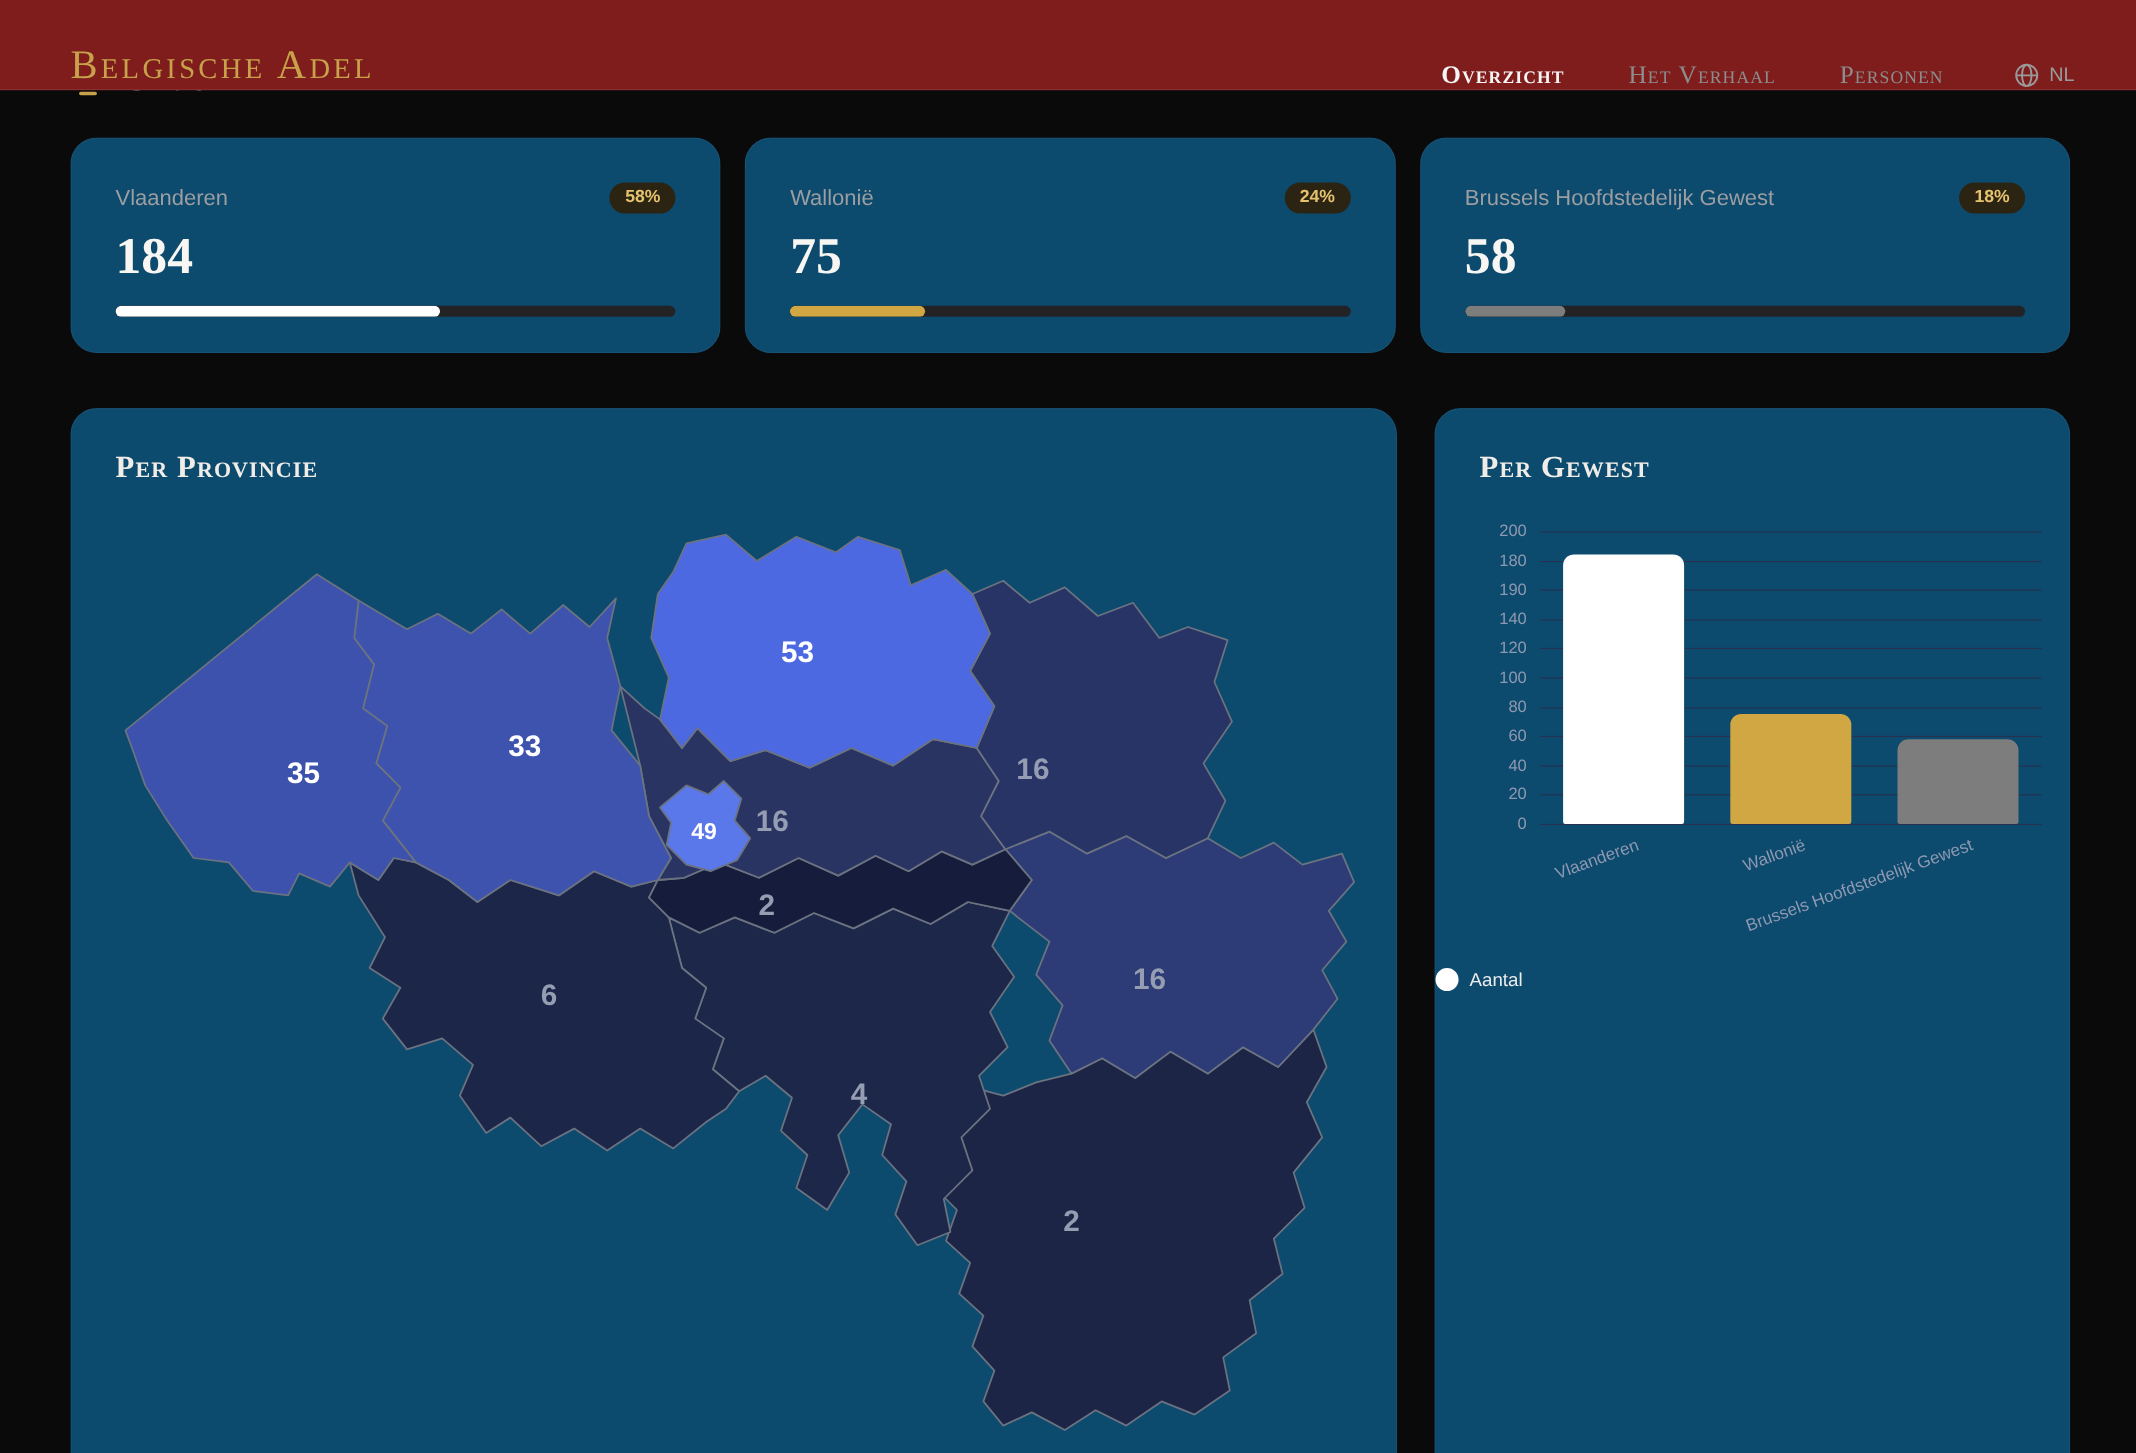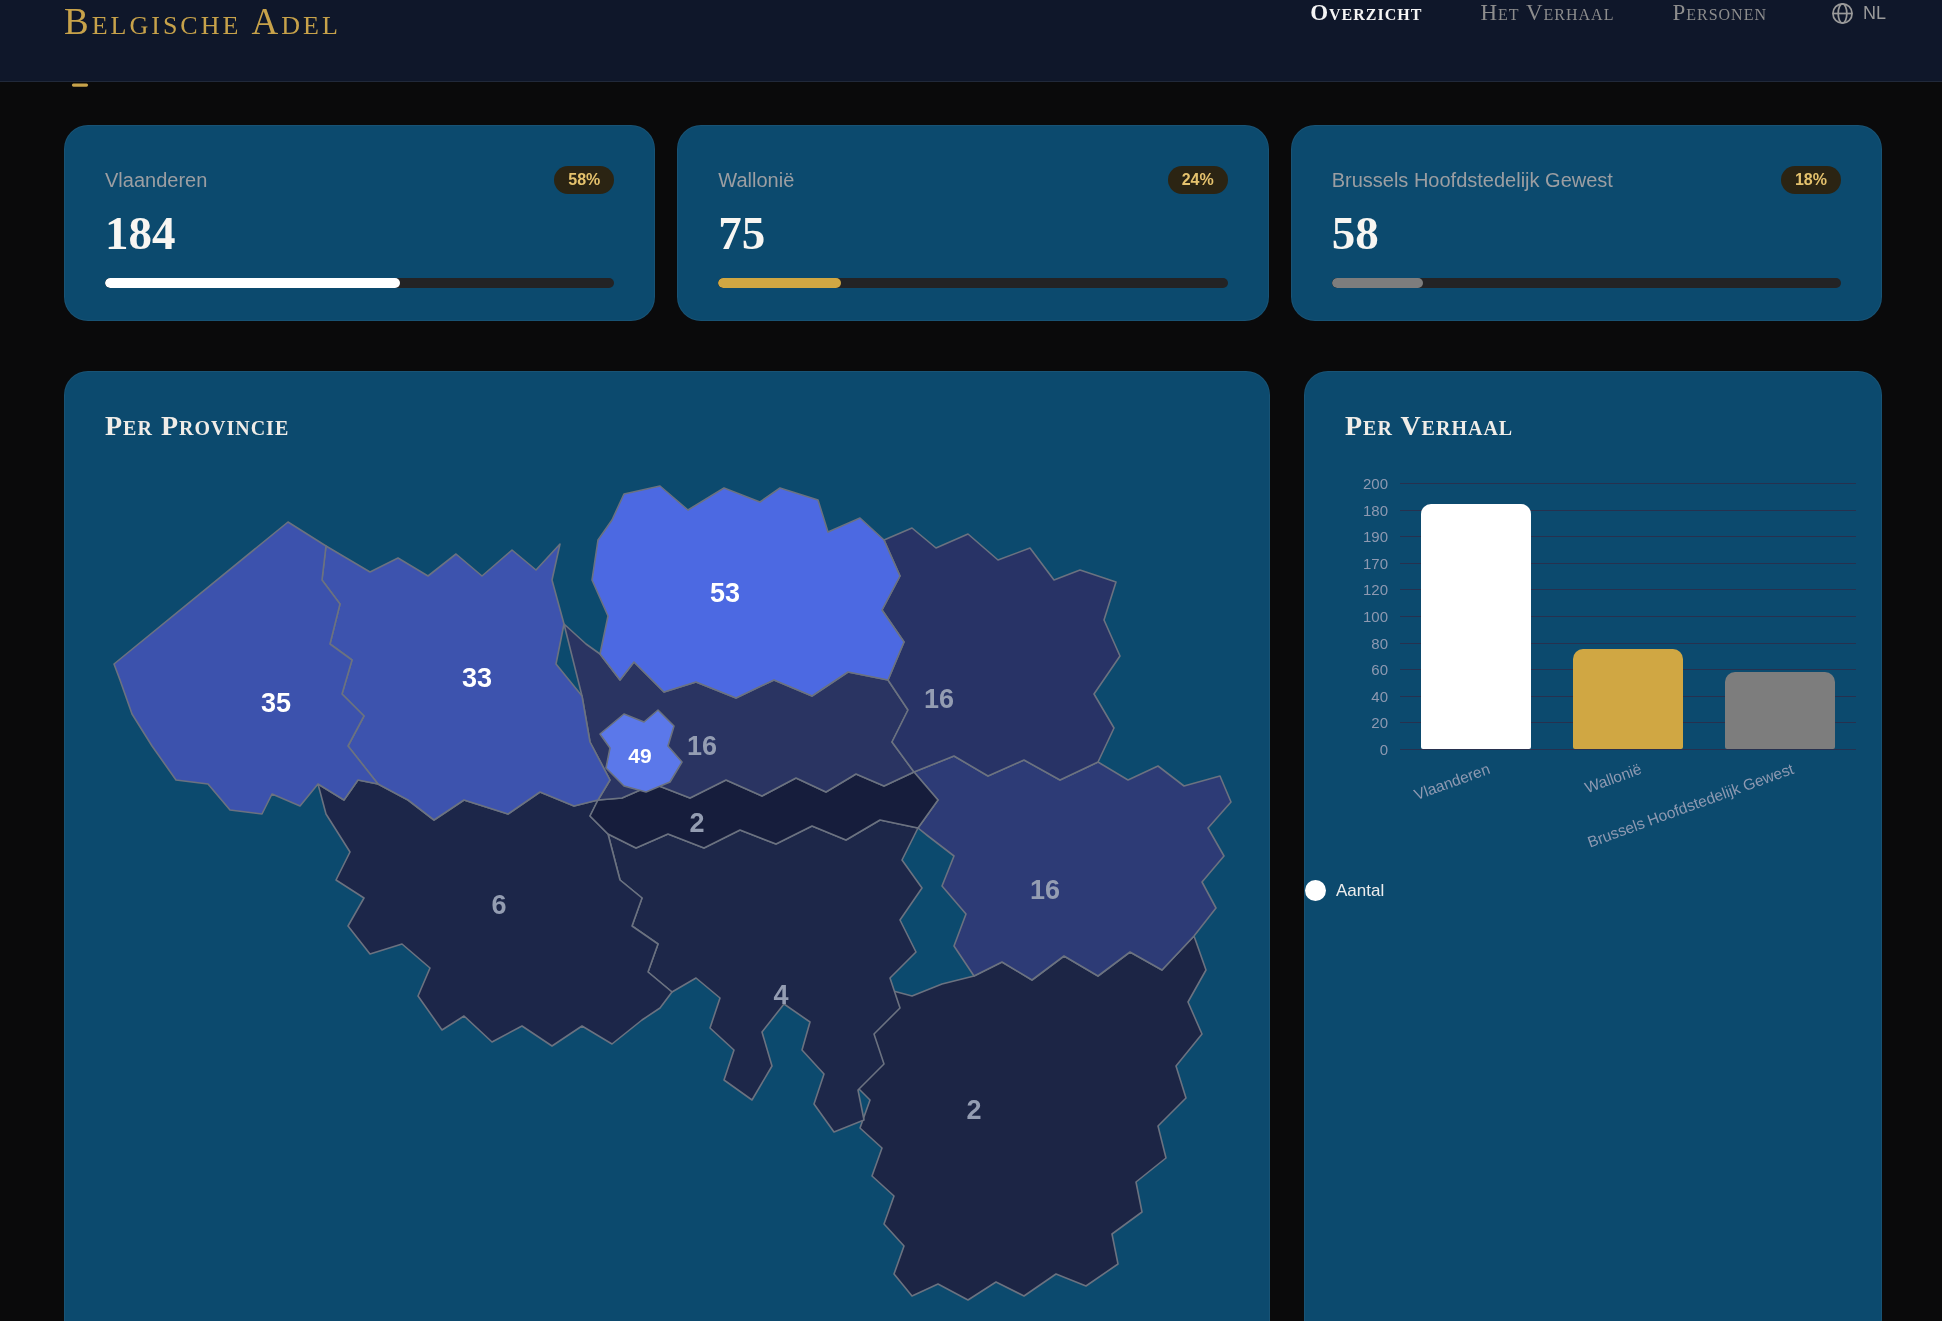--- a/index.html
+++ b/index.html
@@ -6,22 +6,22 @@
   html,body { width:1942px; height:1321px; }
   body {
     position:relative; overflow:hidden;
     background:#0a0a0b; color:#e8e8e8;
     font-family:"Liberation Sans", sans-serif;
   }
 
   
   header {
     position:absolute; top:0; left:0; right:0; height:82px; z-index:10;
-    background:#0f172a; border-bottom:1px solid rgba(255,255,255,0.08);
-    display:flex; align-items:flex-start; justify-content:space-between;
+    background:#7f1d1d; border-bottom:1px solid rgba(255,255,255,0.08);
+    display:flex; align-items:flex-end; justify-content:space-between;
     padding:0 56px 0 64px;
   }
   .logo {
     font-family:"Liberation Serif", serif; font-variant:small-caps;
     font-size:37px; letter-spacing:3px; color:#c7a24a; font-weight:500;
   }
   nav { display:flex; align-items:center; gap:58px; }
   .nav-item {
     font-family:"Liberation Serif", serif; font-variant:small-caps;
     font-size:23px; color:#8d8d8d; letter-spacing:1px; cursor:pointer; text-decoration:none;
@@ -201,38 +201,38 @@
       <text class="map-num small" x="528" y="279">49</text>
       <text class="map-num dim" x="585" y="348">2</text>
       <text class="map-num dim" x="387" y="430">6</text>
       <text class="map-num dim" x="669" y="520">4</text>
       <text class="map-num dim" x="933" y="415">16</text>
       <text class="map-num dim" x="862" y="635">2</text>
     </svg>
   </section>
 
   <section class="card chart-card">
-    <h3 class="card-title">Per Verhaal</h3>
+    <h3 class="card-title">Per Gewest</h3>
     <div class="plot" id="plot">
         <div class="gridline" style="top: 266px;"></div>
         <span class="ytick" style="top: 266px;">0</span>
         <div class="gridline" style="top: 239.4px;"></div>
         <span class="ytick" style="top: 239.4px;">20</span>
         <div class="gridline" style="top: 212.8px;"></div>
         <span class="ytick" style="top: 212.8px;">40</span>
         <div class="gridline" style="top: 186.2px;"></div>
         <span class="ytick" style="top: 186.2px;">60</span>
         <div class="gridline" style="top: 159.6px;"></div>
         <span class="ytick" style="top: 159.6px;">80</span>
         <div class="gridline" style="top: 133px;"></div>
         <span class="ytick" style="top: 133px;">100</span>
         <div class="gridline" style="top: 106.4px;"></div>
         <span class="ytick" style="top: 106.4px;">120</span>
         <div class="gridline" style="top: 79.8px;"></div>
-        <span class="ytick" style="top: 79.8px;">170</span>
+        <span class="ytick" style="top: 79.8px;">140</span>
         <div class="gridline" style="top: 53.2px;"></div>
         <span class="ytick" style="top: 53.2px;">190</span>
         <div class="gridline" style="top: 26.6px;"></div>
         <span class="ytick" style="top: 26.6px;">180</span>
         <div class="gridline" style="top: 0px;"></div>
         <span class="ytick" style="top: 0px;">200</span>
         <div class="bar" style="left: 21px; height: 244.72px; background: rgb(255, 255, 255);"></div>
         <span class="xlabel" style="right: 370px;">Vlaanderen</span>
         <div class="bar" style="left: 173px; height: 99.75px; background: rgb(208, 167, 67);"></div>
         <span class="xlabel" style="right: 218px;">Wallonië</span>

